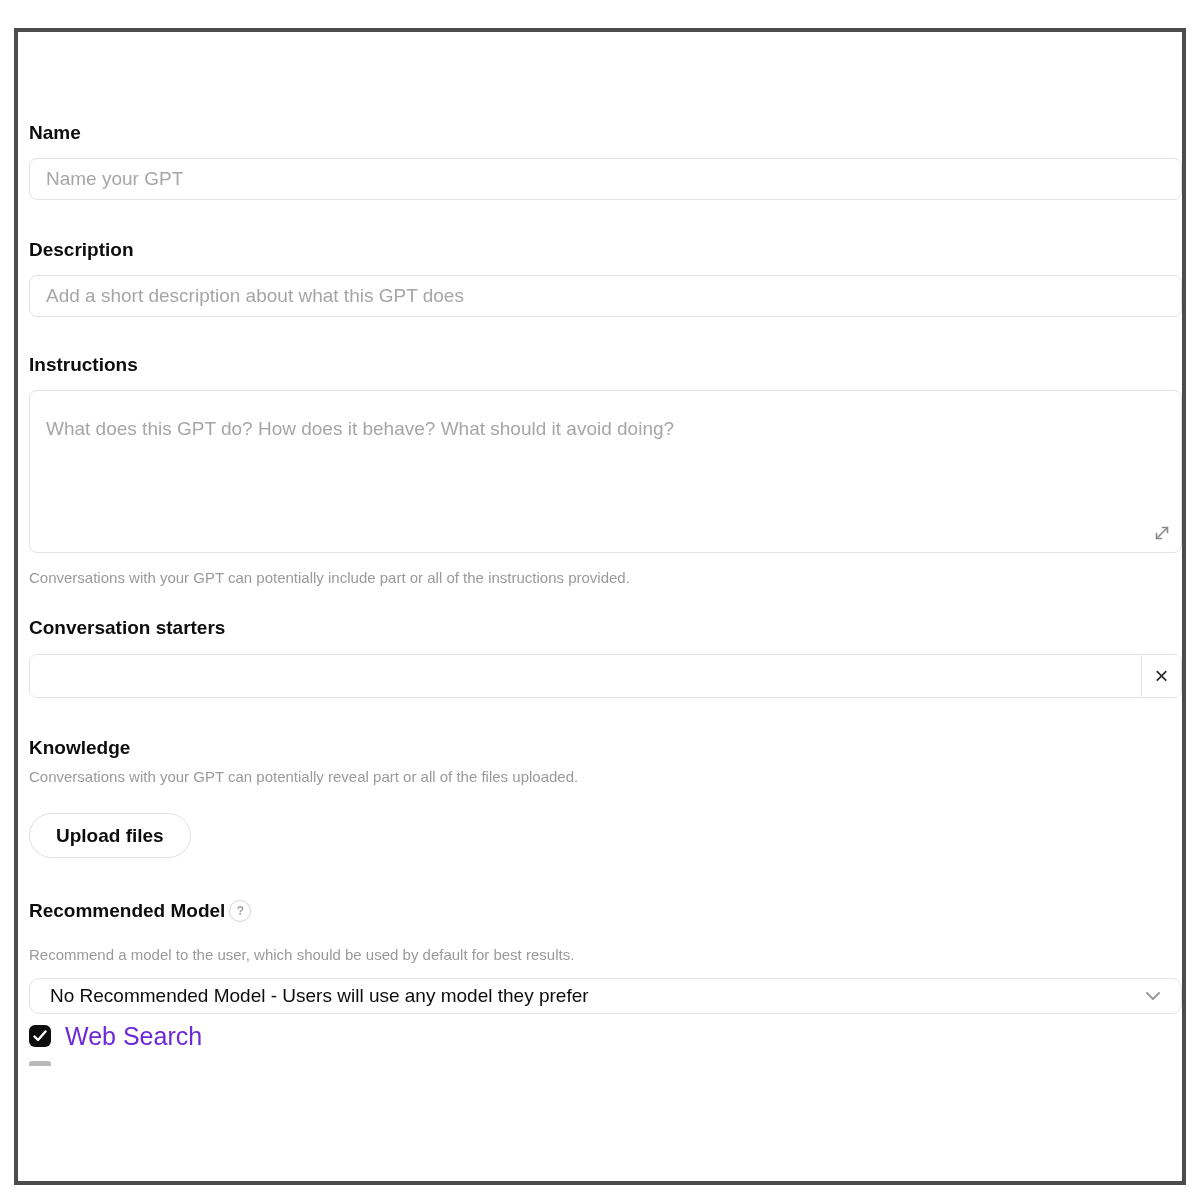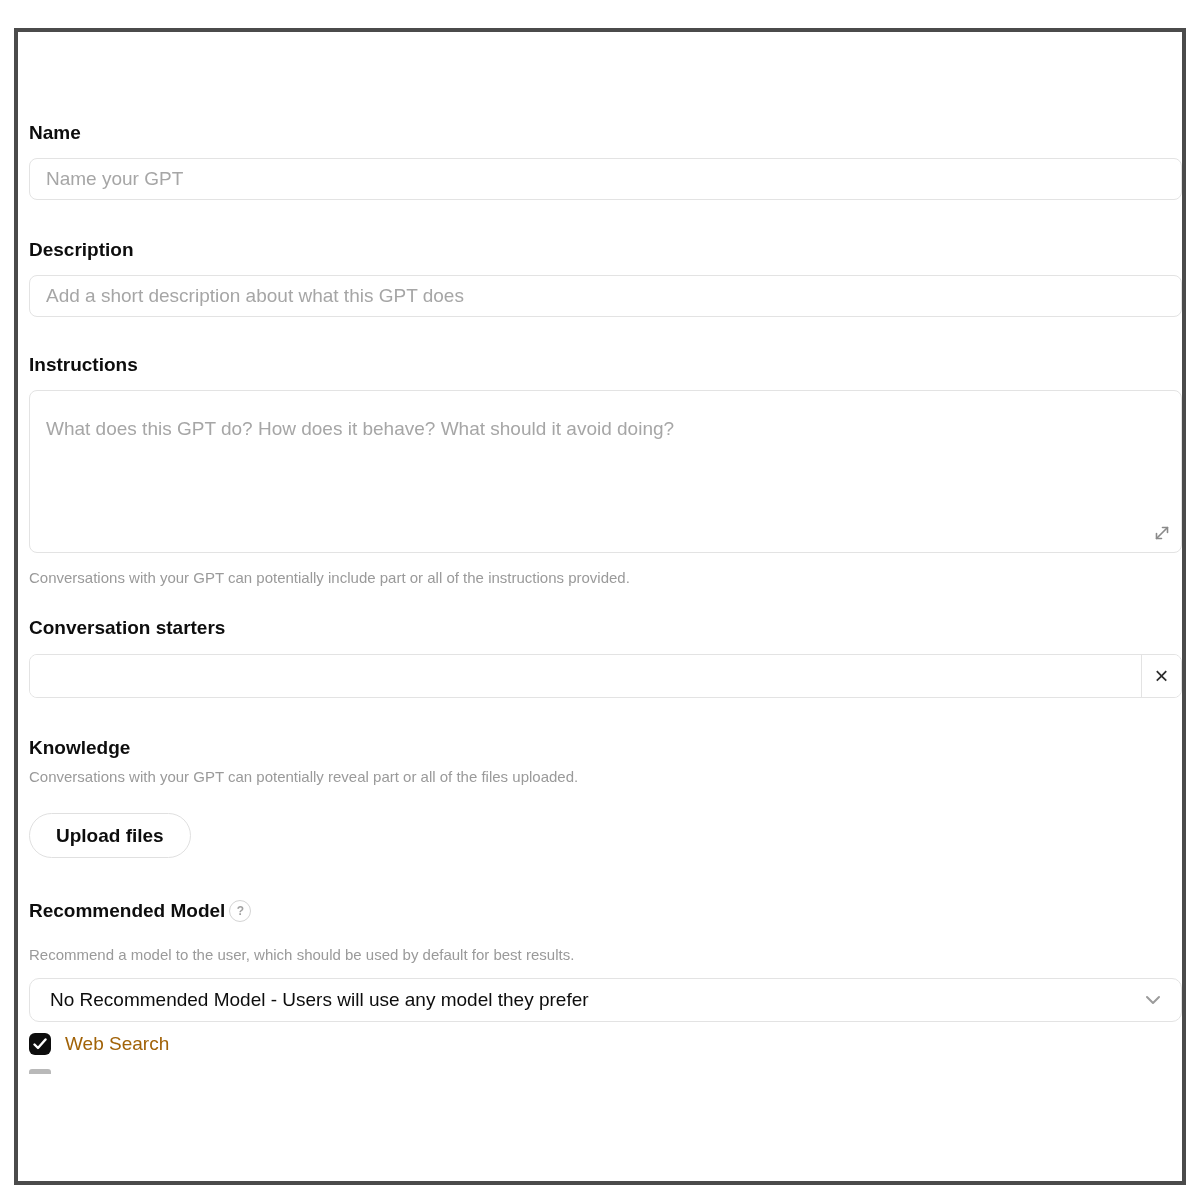--- a/index.html
+++ b/index.html
@@ -127,21 +127,21 @@
     background: #fff;
     color: #a0a0a0;
     font-size: 12px;
     font-weight: 700;
     display: flex; align-items: center; justify-content: center;
     cursor: pointer;
     font-family: "Liberation Sans", sans-serif;
   }
   .select-box {
     margin-top: 13px;
-    height: 44px;
+    height: 36px;
     border: 1px solid #e3e3e3;
     border-radius: 10px;
     background: #fff;
     display: flex;
     align-items: center;
     padding: 0 20px;
     cursor: pointer;
   }
   .select-value {
     flex: 1;
@@ -156,21 +156,21 @@
     height: 26px;
   }
   .checkbox {
     width: 22px; height: 22px;
     background: #0d0d0d;
     border-radius: 6px;
     display: flex; align-items: center; justify-content: center;
     cursor: pointer;
     flex: none;
   }
-  .cap-label { font-size: 19px; color: #a16207; }
+  .cap-label { font-size: 25px; color: #6d28d9; }
   .partial-checkbox {
     margin-top: 12px;
     width: 22px; height: 5px;
     background: #b9b9b9;
     border-radius: 3px 3px 0 0;
   }
   
   .sp-top { height: 89px; }
   .mt-input { margin-top: 13px; }
   .sec-gap-lg { margin-top: 38px; }

